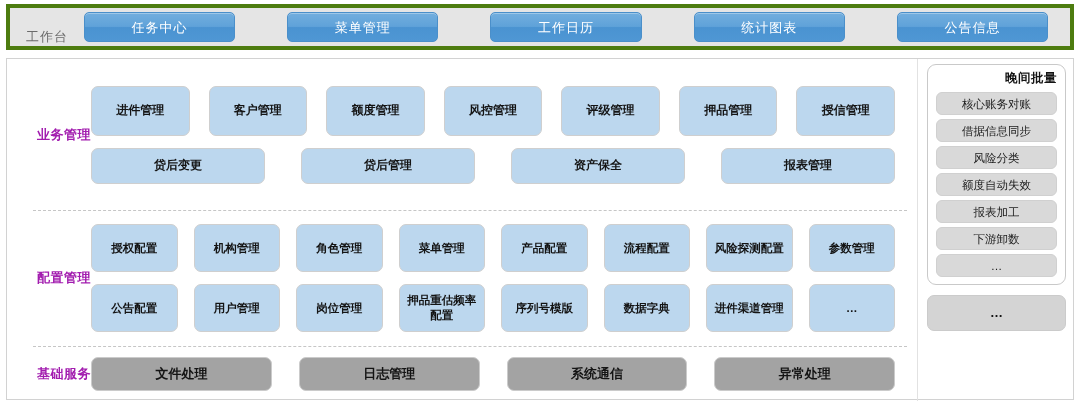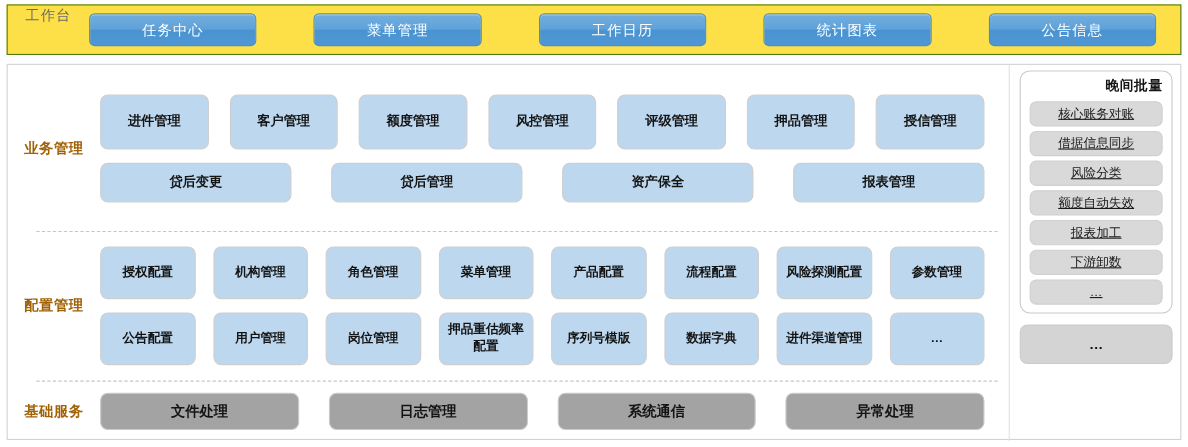--- a/index.html
+++ b/index.html
@@ -22,25 +22,25 @@
     padding: 6px 6px 6px 6px;
   }
 
   
   .topbar {
     position: absolute;
     left: 6px;
     top: 4px;
     width: 1068px;
     height: 46px;
-    background: #fde047;
-    border: 1px solid #4d7c0f;
-    box-sizing: border-box;
-    display: flex;
-    align-items: flex-start;
+    background: #e5e5e5;
+    border: 4px solid #4d7c0f;
+    box-sizing: border-box;
+    display: flex;
+    align-items: flex-end;
   }
   .topbar-label {
     width: 74px;
     text-align: center;
     font-size: 13px;
     color: #6b6b6b;
     font-weight: 400;
     letter-spacing: 1px;
     flex: none;
   }
@@ -98,24 +98,24 @@
     display: flex;
     align-items: center;
   }
   #sec-business { top: 0px;   height: 151px; }
   #sec-config   { top: 151px; height: 136px; }
   #sec-base     { top: 287px; height: 55px; }
 
   .sec-title {
     width: 84px;
     flex: none;
-    text-align: center;
+    text-align: right;
     font-size: 13px;
     font-weight: bold;
-    color: #a16207;
+    color: #a21caf;
     letter-spacing: 0.5px;
   }
   .sec-body {
     flex: 1;
     padding-right: 22px;
     box-sizing: border-box;
   }
 
   .row {
     display: flex;
@@ -216,21 +216,20 @@
     font-size: 11.5px;
     color: #1a1a1a;
     text-align: center;
     line-height: 22px;
     height: 23px;
     margin-bottom: 4px;
     box-sizing: border-box;
     cursor: pointer;
     overflow: hidden;
     white-space: nowrap;
-    text-decoration: underline;
   }
   .rail-item:last-child { margin-bottom: 0; }
 
   .rail-footer {
     margin-top: 10px;
     background: #d4d4d4;
     border: 1px solid #cbcbcb;
     border-radius: 7px;
     height: 34px;
     line-height: 34px;

